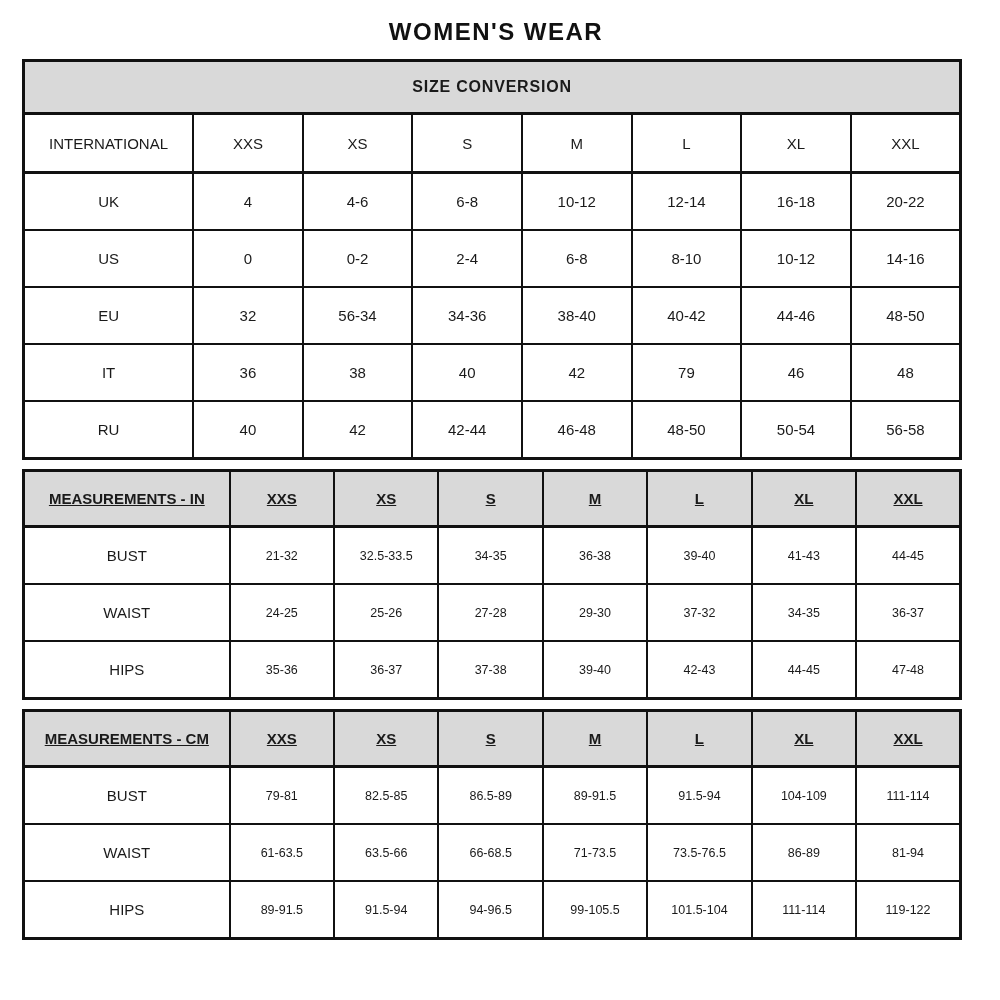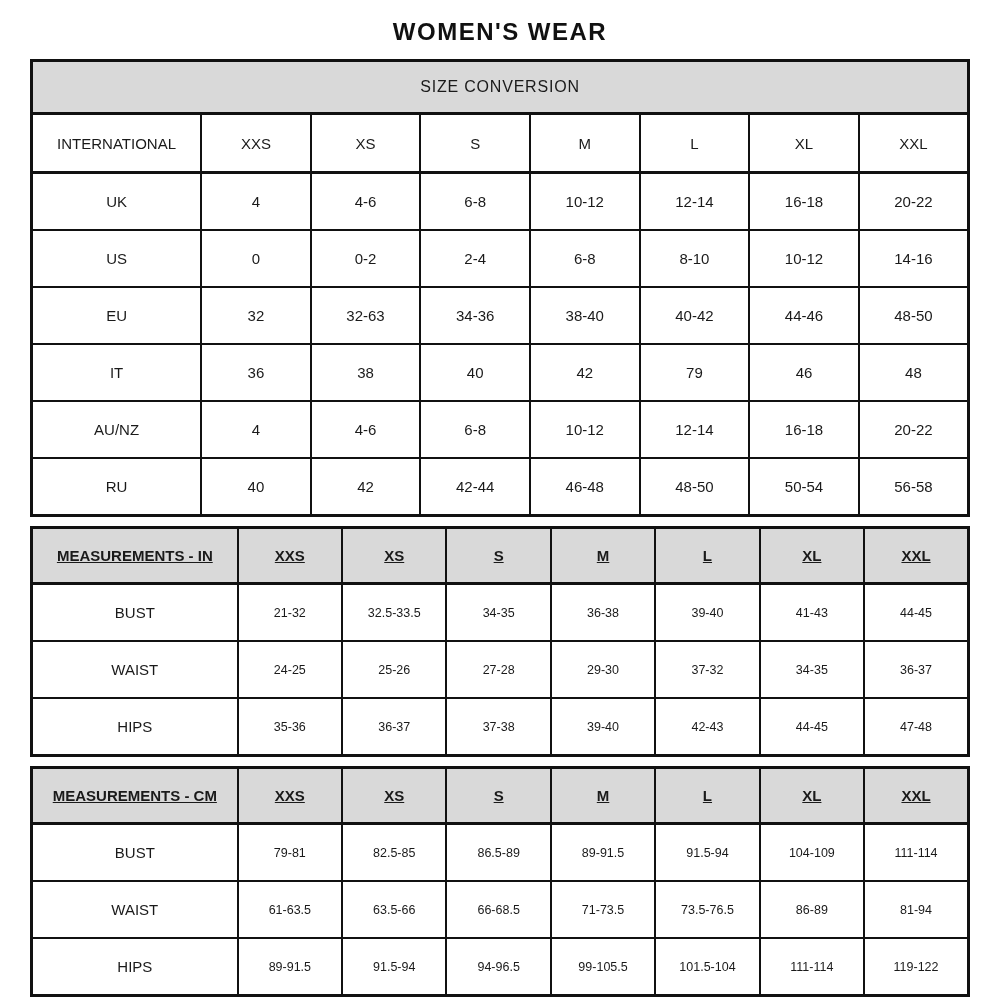--- a/index.html
+++ b/index.html
@@ -6,21 +6,21 @@
     margin: 0;
     padding: 0;
     background: #ffffff;
     font-family: "Liberation Sans", "DejaVu Sans", sans-serif;
     color: #1a1a1a;
   }
   .page {
     width: 1000px;
     height: 1000px;
     box-sizing: border-box;
-    padding: 12px 30px 0 30px;
+    padding: 12px 30px 0 22px;
     background: #ffffff;
   }
   .page-title {
     text-align: center;
     font-size: 24px;
     font-weight: bold;
     letter-spacing: 1.5px;
     margin: 6px 0 13px 0;
     color: #111111;
   }
@@ -35,21 +35,21 @@
     border: 2px solid #111111;
     text-align: center;
     vertical-align: middle;
     padding: 0 2px;
     overflow: hidden;
     white-space: nowrap;
   }
   
   .conv .title-row td {
     background: #d9d9d9;
-    font-weight: normal;
+    font-weight: bold;
     font-size: 16px;
     letter-spacing: 0.8px;
     height: 50px;
     border-bottom: 3px solid #111111;
   }
   .conv .head-row td {
     font-size: 15px;
     height: 56px;
     background: #ffffff;
     border-bottom: 3px solid #111111;
@@ -124,46 +124,36 @@
           <td>0-2</td>
           <td>2-4</td>
           <td>6-8</td>
           <td>8-10</td>
           <td>10-12</td>
           <td>14-16</td>
         </tr>
         <tr class="data-row">
           <td class="row-label">EU</td>
           <td>32</td>
-          <td>32-63</td>
+          <td>56-34</td>
           <td>34-36</td>
           <td>38-40</td>
           <td>40-42</td>
           <td>44-46</td>
           <td>48-50</td>
         </tr>
         <tr class="data-row">
           <td class="row-label">IT</td>
           <td>36</td>
           <td>38</td>
           <td>40</td>
           <td>42</td>
           <td>79</td>
           <td>46</td>
           <td>48</td>
-        </tr>
-        <tr class="data-row">
-          <td class="row-label">AU/NZ</td>
-          <td>4</td>
-          <td>4-6</td>
-          <td>6-8</td>
-          <td>10-12</td>
-          <td>12-14</td>
-          <td>16-18</td>
-          <td>20-22</td>
         </tr>
         <tr class="data-row">
           <td class="row-label">RU</td>
           <td>40</td>
           <td>42</td>
           <td>42-44</td>
           <td>46-48</td>
           <td>48-50</td>
           <td>50-54</td>
           <td>56-58</td>

